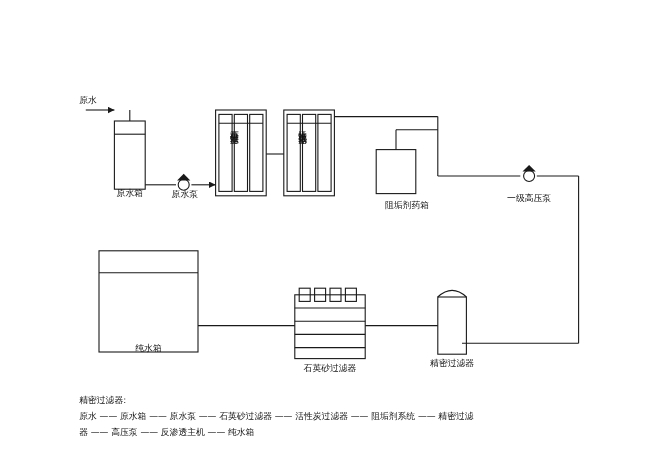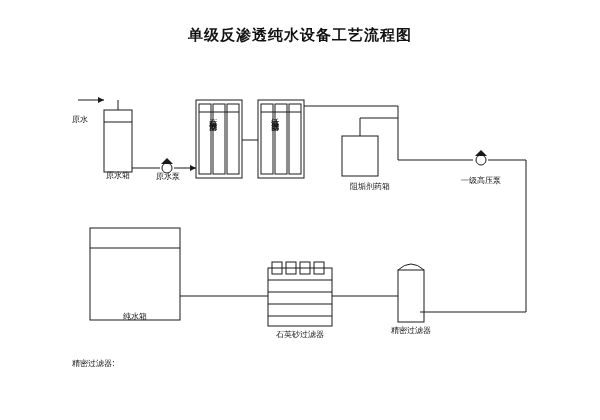--- a/index.html
+++ b/index.html
@@ -65,29 +65,27 @@
     position: absolute;
     font-size: 8px;
     color: #111111;
     font-family: "DejaVu Sans", "Liberation Sans", sans-serif;
   }
   .inlet {
     position: absolute;
     font-size: 8px;
     color: #111111;
     font-family: Liberation Serif, serif;
-    margin-top: 28px;
   }
 </style>
 </head>
 <body>
 
 <div id="root">
 
-  <div class="title">单级反渗透纯水设备工艺流程图</div>
 
   <svg id="diagram-svg" viewBox="0 0 600 420">
     <defs>
       <marker id="arrow" markerWidth="7" markerHeight="7" refX="6" refY="3" orient="auto">
         <path d="M0,0 L6,3 L0,6 z" fill="#1a1a1a"></path>
       </marker>
     </defs>
 
     <g stroke="#1a1a1a" fill="none" stroke-width="1">
 
@@ -170,14 +168,16 @@
 
   <div class="lbl" style="left:456px; top:176px; width:50px;">一级高压泵</div>
 
   <div class="lbl" style="left:382px; top:326px; width:58px;">精密过滤器</div>
 
   <div class="lbl" style="left:252px; top:330px; width:96px;">石英砂过滤器</div>
 
   <div class="lbl" style="left:108px; top:312px; width:54px;">纯水箱</div>
 
   <div class="flowhead" style="left:72px; top:358px;">精密过滤器:</div>
+  <div class="flowtext" style="left:72px; top:372px; width:460px;">原水 —— 原水箱 —— 原水泵 —— 石英砂过滤器 —— 活性炭过滤器 —— 阻垢剂系统 —— 精密过滤
+器 —— 高压泵 —— 反渗透主机 —— 纯水箱</div>
 
 </div>
 
 </body></html>

